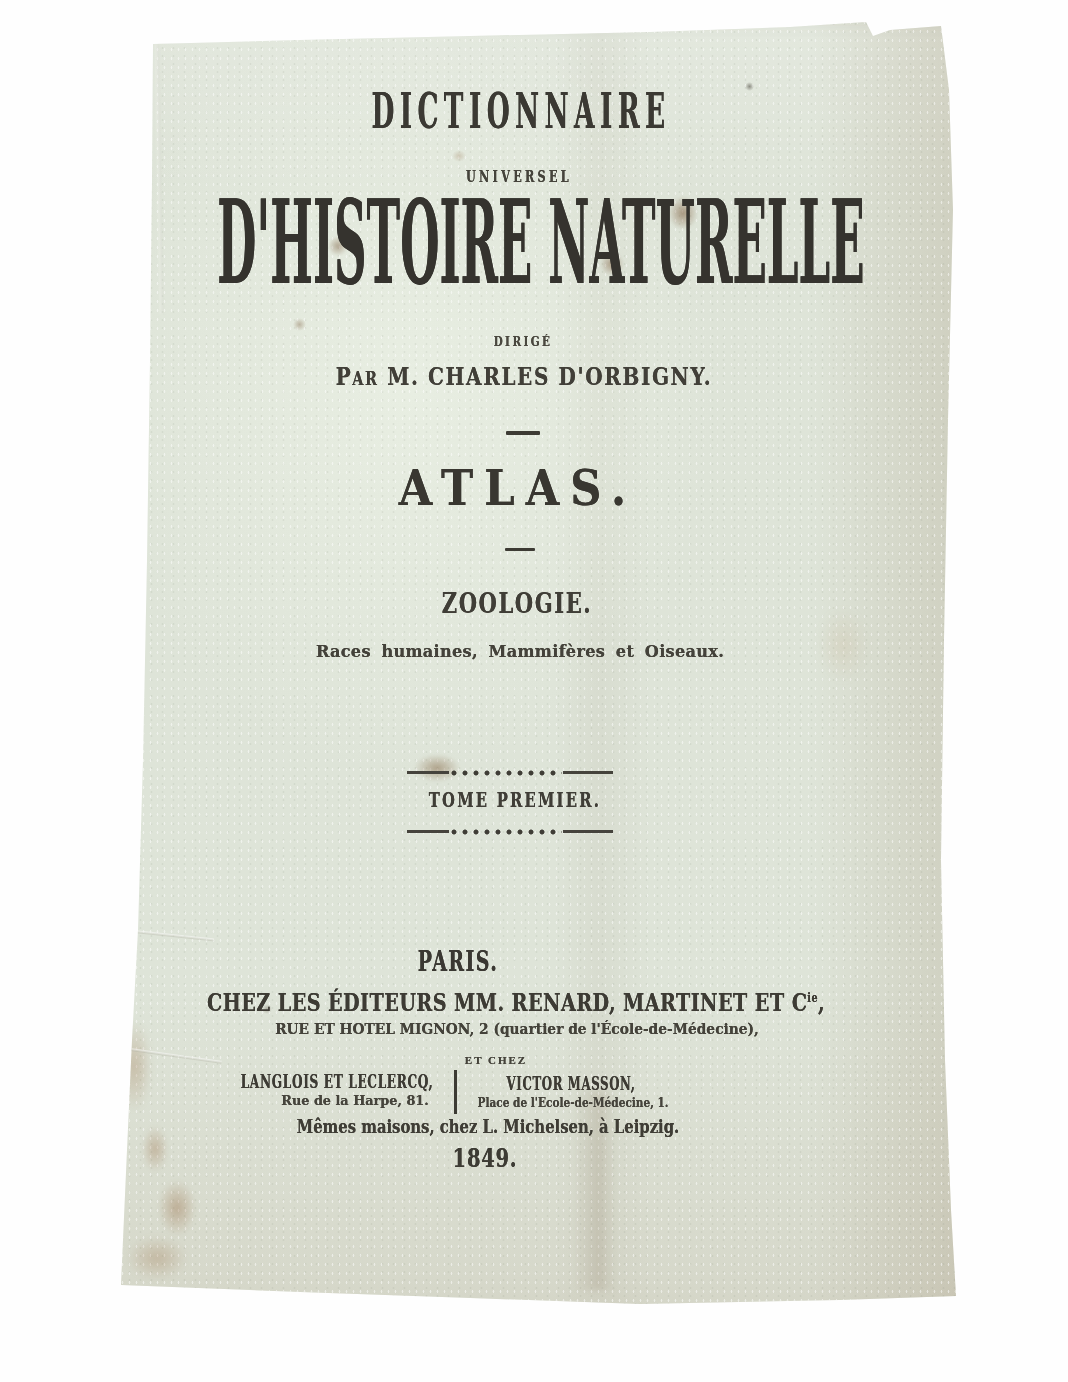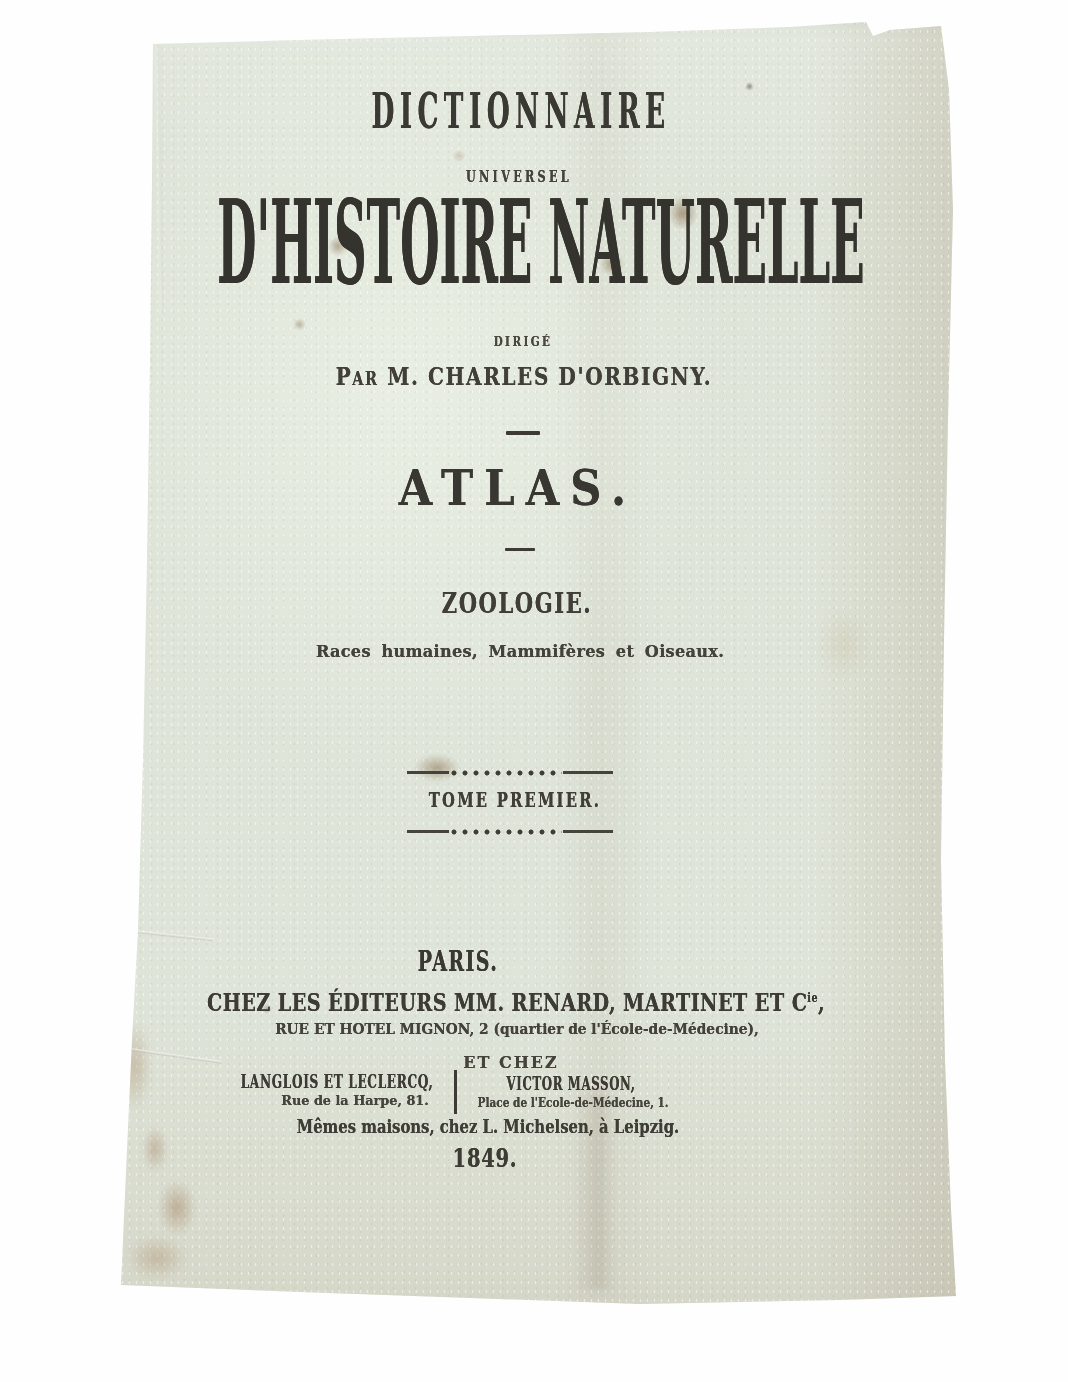--- a/index.html
+++ b/index.html
@@ -76,21 +76,21 @@
   #t-dirige{left:523px;top:335px;font-size:13px;font-weight:700;letter-spacing:3px;transform:translateX(-50%) scale(.80,1);color:#4a483f;}
   #t-par{left:524px;top:364px;font-size:25px;font-weight:600;letter-spacing:2px;font-variant:small-caps;transform:translateX(-50%) scale(.80,1);color:#413f38;}
   #t-atlas{left:518px;top:463px;font-size:47px;font-weight:700;letter-spacing:12px;transform:translateX(-50%) scale(.92,1.05);color:#393731;}
   #t-zoologie{left:517px;top:590px;font-size:27px;font-weight:700;letter-spacing:2px;transform:translateX(-50%) scale(.78,1);color:#403e37;}
   #t-races{left:520px;top:643px;font-size:17px;font-weight:700;word-spacing:5px;letter-spacing:.3px;transform:translateX(-50%) scale(.95,1);color:#44423a;}
   #t-tome{left:515px;top:790px;font-size:20px;font-weight:700;letter-spacing:3px;transform:translateX(-50%) scale(.74,1);color:#403e37;}
   #t-paris{left:458px;top:948px;font-size:28px;font-weight:700;letter-spacing:2px;transform:translateX(-50%) scale(.68,1);color:#3a3832;}
   #t-chez{left:516px;top:991px;font-size:24px;font-weight:700;letter-spacing:.5px;transform:translateX(-50%) scale(.80,1);color:#3d3b34;}
   #t-chez sup{font-size:.5em;}
   #t-rue{left:517px;top:1022px;font-size:14.5px;font-weight:700;transform:translateX(-50%) scale(.95,1);color:#44423a;}
-  #t-etchez{left:511px;top:1055px;font-size:16px;font-weight:700;letter-spacing:2px;transform:translateX(-50%);color:#45433b;}
+  #t-etchez{left:496px;top:1055px;font-size:11px;font-weight:700;letter-spacing:2px;transform:translateX(-50%);color:#45433b;font-family:Liberation Serif, serif;}
   #t-langlois{left:337px;top:1072px;font-size:19px;font-weight:700;letter-spacing:1px;transform:translateX(-50%) scale(.64,1);color:#3d3b34;}
   #t-victor{left:571px;top:1074px;font-size:19px;font-weight:700;letter-spacing:1px;transform:translateX(-50%) scale(.62,1);color:#3d3b34;}
   #t-harpe{left:355px;top:1094px;font-size:13.5px;font-weight:700;transform:translateX(-50%) scale(.95,1);color:#46443c;}
   #t-place{left:573px;top:1096px;font-size:13.5px;font-weight:600;transform:translateX(-50%) scale(.78,1);color:#46443c;}
   #t-leipzig{left:488px;top:1117px;font-size:19px;font-weight:700;transform:translateX(-50%) scale(.78,1);color:#3f3d36;}
   #t-year{left:485px;top:1145px;font-size:26px;font-weight:600;letter-spacing:1px;transform:translateX(-50%) scale(.75,1);color:#3d3b34;}
   
   .dash{position:absolute;z-index:5;background:#3d3b34;border-radius:1px;}
   #dash1{left:506px;top:431px;width:34px;height:3.5px;}
   #dash2{left:505px;top:548px;width:30px;height:3px;}

